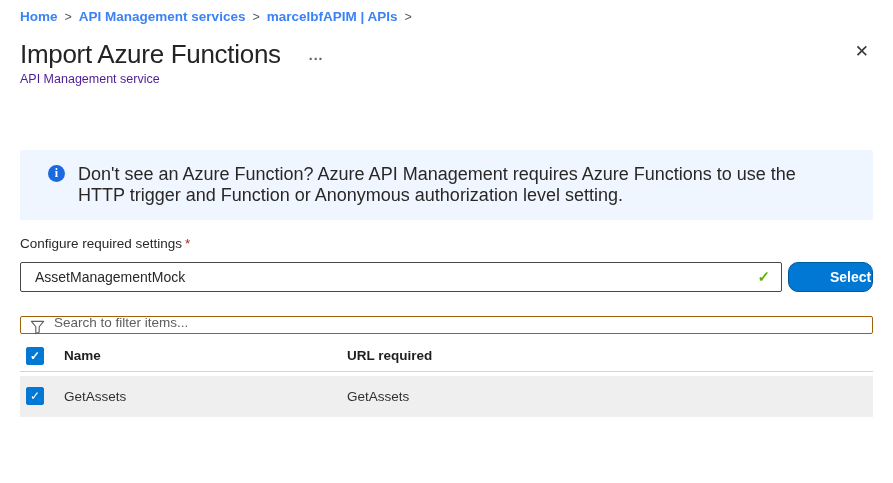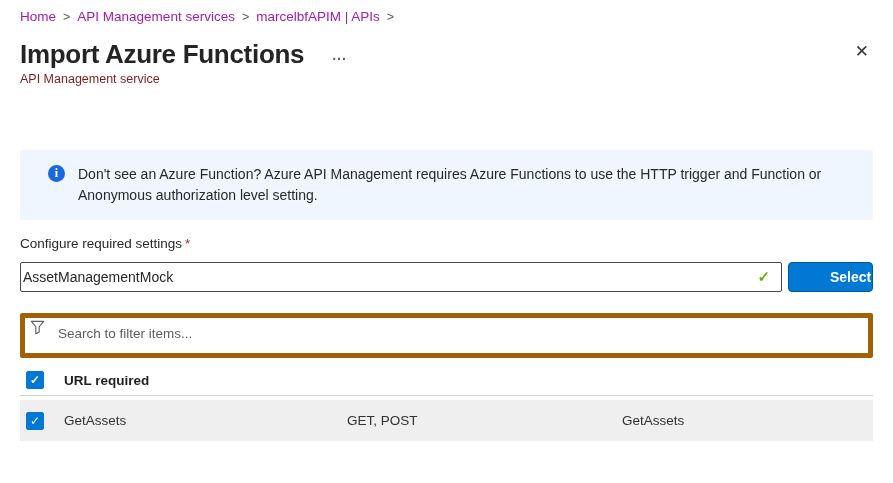--- a/index.html
+++ b/index.html
@@ -8,102 +8,102 @@
     width: 893px; height: 483px;
     font-family: "Liberation Sans", sans-serif;
     color: #323130;
     position: relative;
     overflow: hidden;
   }
   .page { padding: 8px 20px 0 20px; }
 
   
   .breadcrumb { font-size: 13.5px; line-height: 18px; white-space: nowrap; }
-  .breadcrumb a { color: #a21caf; text-decoration: none; cursor: pointer; }
+  .breadcrumb a { color: #3b82f6; text-decoration: none; cursor: pointer; font-weight: bold; }
   .breadcrumb .sep { color: #555a60; margin: 0 7px; font-size: 12.5px; }
 
   
   .title-row { display: flex; align-items: flex-start; margin-top: 13px; }
   .page-title {
-    font-size: 26px; font-weight: 700; color: #242424;
+    font-size: 26px; font-weight: 400; color: #242424;
     letter-spacing: -0.3px; line-height: 30px;
   }
   .more-btn {
     color: #605e5c; font-size: 14px; font-weight: 700; letter-spacing: 1px;
     margin-left: 28px; margin-top: 8px; cursor: pointer; background: none; border: none;
     font-family: "Liberation Sans", sans-serif;
   }
   .close-btn {
     margin-left: auto; margin-top: 2px;
     background: none; border: none; cursor: pointer;
     color: #3b3a39; font-size: 17px; line-height: 17px; padding: 2px 4px;
     font-family: "Liberation Sans", sans-serif;
   }
-  .subtitle { font-size: 12.5px; color: #7f1d1d; margin-top: 3px; }
+  .subtitle { font-size: 12.5px; color: #4c1d95; margin-top: 3px; }
 
   
   .banner {
     margin-top: 64px;
     background: #f0f6ff;
     border-radius: 2px;
     padding: 14px 24px 14px 28px;
     display: flex; align-items: flex-start;
     min-height: 66px;
   }
   .info-icon {
     flex: 0 0 auto;
     width: 17px; height: 17px; border-radius: 50%;
     background: #1b69df; color: #ffffff;
     font-size: 12px; font-weight: 700; font-family: "Liberation Serif", serif;
     display: flex; align-items: center; justify-content: center;
     margin-top: 1px;
   }
   .banner-text {
     margin-left: 13px;
-    font-size: 14px; line-height: 21px; color: #292827;
+    font-size: 18px; line-height: 21px; color: #292827;
     max-width: 760px;
   }
 
   
   .settings-label { margin-top: 16px; font-size: 13.5px; color: #292827; }
   .required-marker { color: #a4262c; margin-left: 3px; }
 
   .settings-row { display: flex; margin-top: 11px; align-items: stretch; }
   .fnapp-input-wrap {
     position: relative; flex: 1 1 auto;
   }
   .fnapp-input {
     width: 100%; height: 30px;
     border: 1px solid #47484a; border-radius: 2px;
-    font-size: 14px; color: #292827; padding: 0 32px 0 2px;
+    font-size: 14px; color: #292827; padding: 0 32px 0 14px;
     font-family: "Liberation Sans", sans-serif;
     outline: none; background: #ffffff;
   }
   .valid-check {
     position: absolute; right: 12px; top: 6px;
     color: #5db300; font-size: 15px; font-weight: 700;
     pointer-events: none;
   }
   .select-btn {
     flex: 0 0 auto;
     width: 85px; height: 30px; margin-left: 6px;
     background: #0078d4; color: #ffffff;
-    border: 1px solid #005a9e; border-radius: 4px;
+    border: 1px solid #005a9e; border-radius: 10px;
     font-size: 14px; font-weight: 700; cursor: pointer;
     font-family: "Liberation Sans", sans-serif;
     padding-left: 40px;
   }
 
   
   .search-wrap {
     margin-top: 21px; position: relative;
   }
   .search-input {
-    width: 100%; height: 45px;
-    border: 5px solid #a16207; border-radius: 2px;
+    width: 100%; height: 18px;
+    border: 1px solid #a16207; border-radius: 2px;
     font-size: 13.5px; color: #323130; padding: 0 10px 4px 33px;
     font-family: "Liberation Sans", sans-serif;
     outline: none; background: #ffffff;
   }
   .search-input::placeholder { color: #605e5c; opacity: 1; }
   .funnel-icon {
     position: absolute; left: 10px; top: 7px; width: 15px; height: 15px;
     pointer-events: none;
   }
 
@@ -167,26 +167,26 @@
       <path d="M1.5 1.5 h13 L9.8 7.2 v5.6 l-3.6 1.9 V7.2 Z" fill="none" stroke="#605e5c" stroke-width="1.2" stroke-linejoin="round"></path>
     </svg>
     <input class="search-input" type="text" placeholder="Search to filter items..." style="">
   </div>
 
   <div class="table">
     <div class="t-header">
       <div class="col-check">
         <span class="checkbox">✓</span>
       </div>
+      <div class="col-name">Name</div>
       <div class="col-url">URL required</div>
     </div>
 
     <div class="t-row">
       <div class="col-check">
         <span class="checkbox">✓</span>
       </div>
       <div class="col-name">GetAssets</div>
-      <div class="col-methods">GET, POST</div>
       <div class="col-url">GetAssets</div>
     </div>
   </div>
 
 </div>
 
 </body></html>

